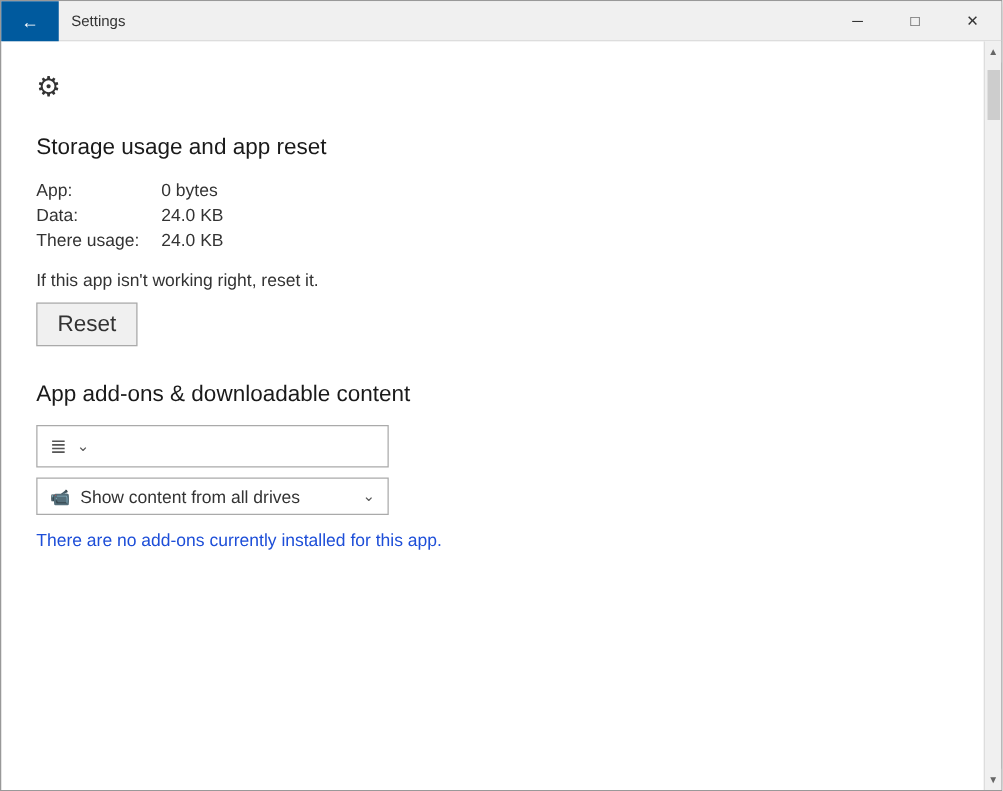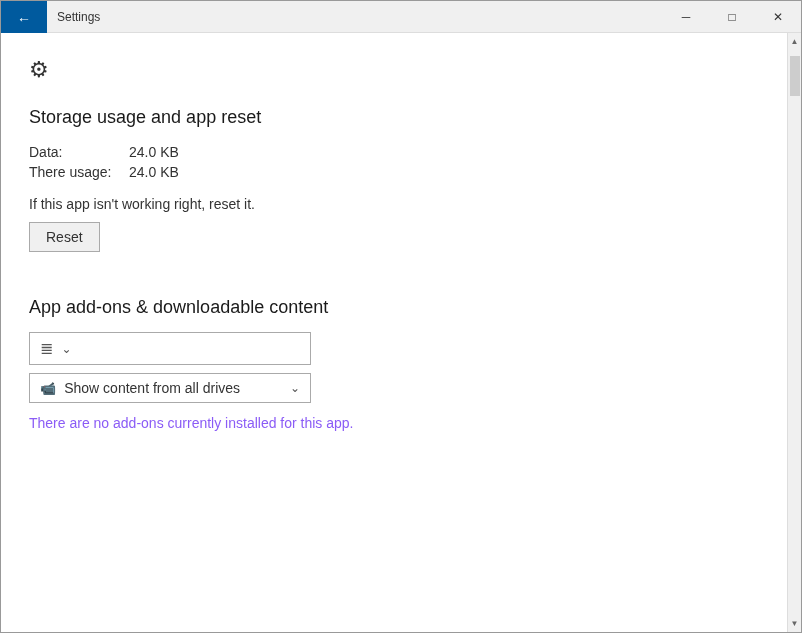--- a/index.html
+++ b/index.html
@@ -138,24 +138,24 @@
     .reset-note {
       font-size: 14px;
       color: #333;
       margin-bottom: 10px;
     }
 
     .reset-button {
       padding: 6px 16px;
       background: #f0f0f0;
       border: 1px solid #aaa;
-      font-size: 14px;
-      cursor: pointer;
-      color: #333;
-      margin-bottom: 45px;
+      font-size: 18px;
+      cursor: pointer;
+      color: #333;
+      margin-bottom: 28px;
       text-align: center;
     }
 
     
     .addons-section-title {
       font-size: 18px;
       font-weight: 400;
       color: #1a1a1a;
       margin-bottom: 14px;
     }
@@ -216,21 +216,21 @@
       text-align: left;
     }
 
     .dropdown-chevron {
       font-size: 12px;
       color: #555;
     }
 
     .no-addons-text {
       font-size: 14px;
-      color: #8b5cf6;
+      color: #1d4ed8;
       margin-top: 12px;
     }
 
     
     .scrollbar {
       width: 14px;
       background: #f0f0f0;
       border-left: 1px solid #ddd;
       display: flex;
       flex-direction: column;
@@ -291,20 +291,24 @@
       
       <div class="page-header">
         <span class="gear-icon">⚙</span>
       </div>
 
       
       <h2 class="section-title">Storage usage and app reset</h2>
 
       <div class="info-table">
         <div class="info-row">
+          <span class="info-label">App:</span>
+          <span class="info-value">0 bytes</span>
+        </div>
+        <div class="info-row">
           <span class="info-label">Data:</span>
           <span class="info-value">24.0 KB</span>
         </div>
         <div class="info-row">
           <span class="info-label">There usage:</span>
           <span class="info-value">24.0 KB</span>
         </div>
       </div>
 
       <p class="reset-note">If this app isn't working right, reset it.</p>

